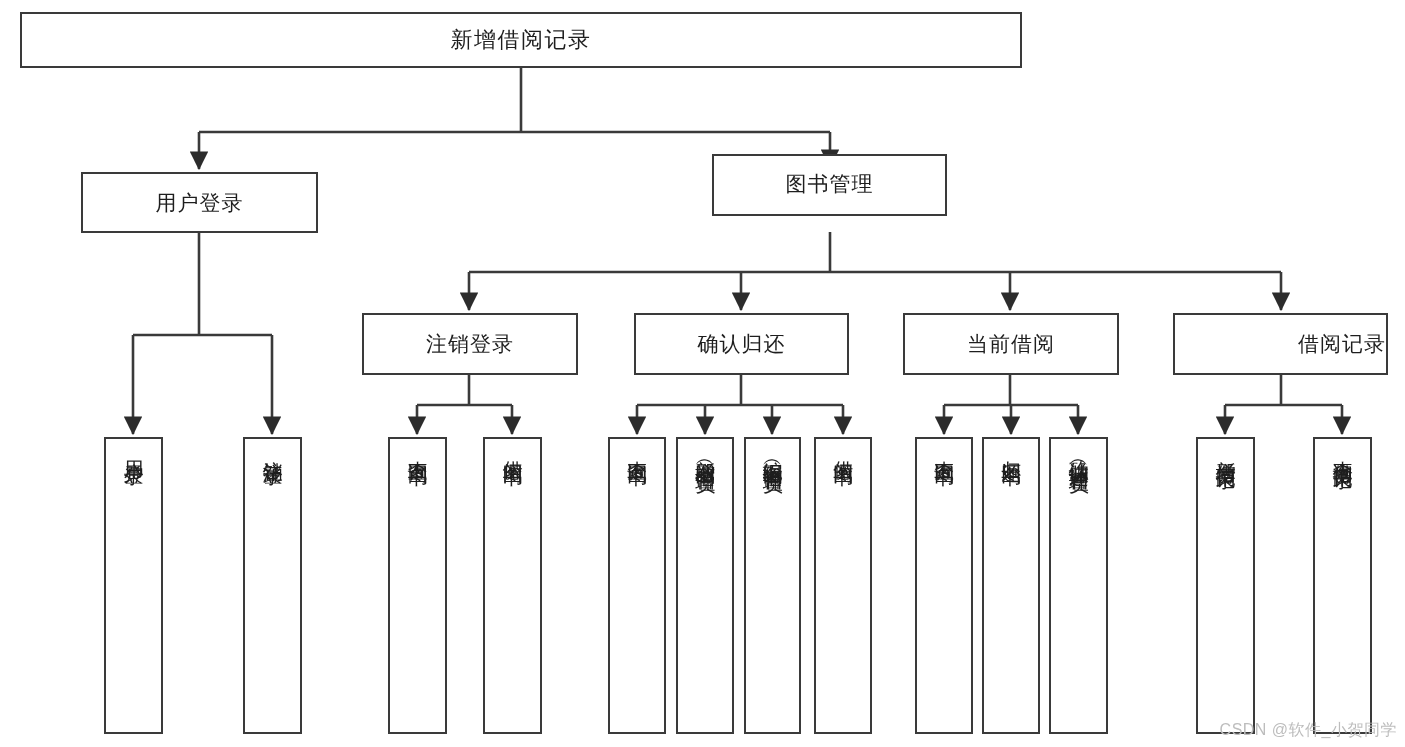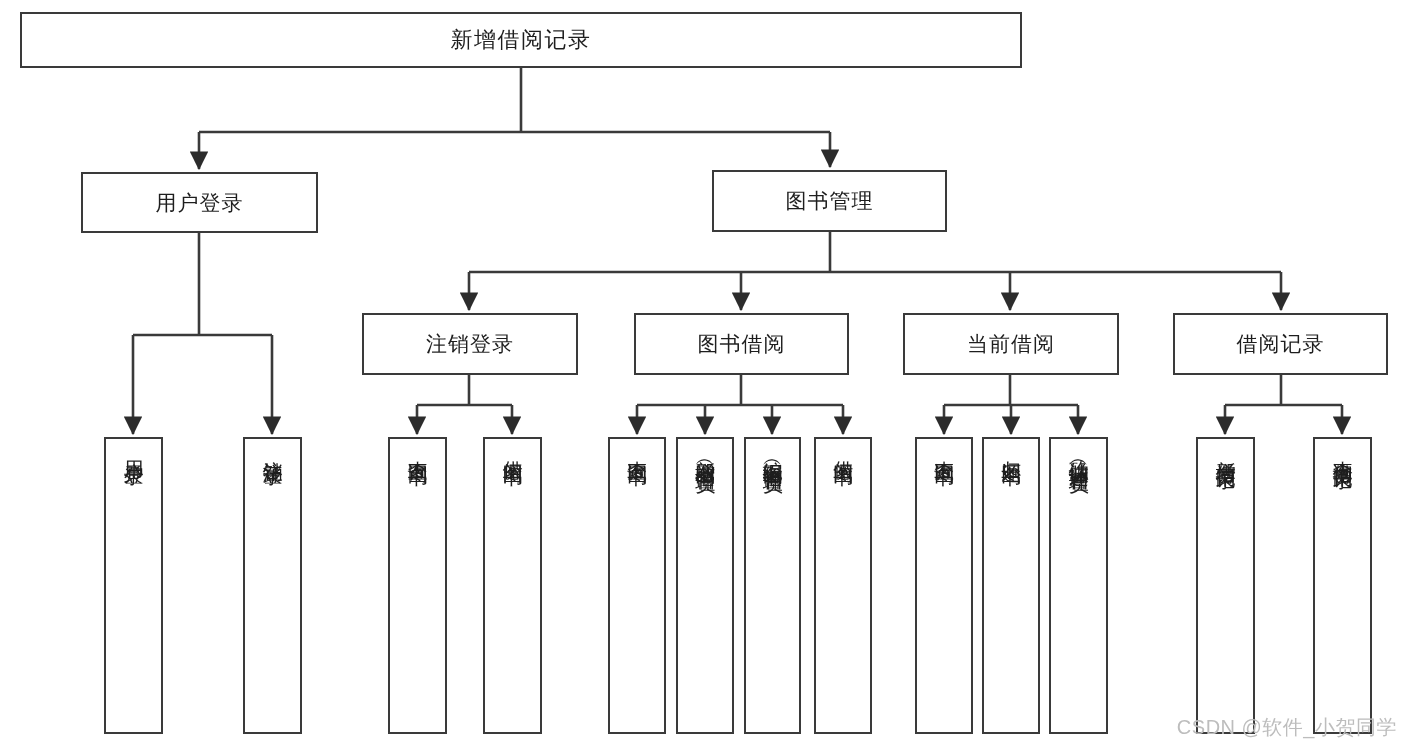--- a/index.html
+++ b/index.html
@@ -59,21 +59,21 @@
     text-orientation: upright;
     line-height: 1.28;
     letter-spacing: 2px;
     white-space: nowrap;
     display: block;
   }
   .watermark {
     position: absolute;
     right: 8px;
     bottom: 6px;
-    font-size: 20px;
+    font-size: 16px;
     color: #bdbdbd;
     letter-spacing: 0.5px;
     z-index: 3;
     white-space: nowrap;
     font-family: "Liberation Sans", "DejaVu Sans", sans-serif;
   }
 </style>
 </head>
 <body>
 
@@ -129,34 +129,34 @@
     </g>
   </svg>
 
   <div class="node root" style="left:20px; top:12px; width:1002px; height:56px;">
     <span>新增借阅记录</span>
   </div>
 
   <div class="node horiz" style="left:81px; top:172px; width:237px; height:61px;">
     <span>用户登录</span>
   </div>
-  <div class="node horiz" style="left:712px; top:170px; width:235px; height:62px;">
+  <div class="node horiz" style="left:712px; top:154px; width:235px; height:62px;font-family:Liberation Serif, serif;">
     <span>图书管理</span>
   </div>
 
   <div class="node horiz" style="left:362px; top:313px; width:216px; height:62px;">
     <span>注销登录</span>
   </div>
   <div class="node horiz" style="left:634px; top:313px; width:215px; height:62px;">
-    <span>图书借阅</span>
+    <span>确认归还</span>
   </div>
   <div class="node horiz" style="left:903px; top:313px; width:216px; height:62px;">
     <span>当前借阅</span>
   </div>
-  <div class="node horiz" style="left:1173px; top:313px; width:215px; height:62px;">
+  <div class="node horiz" style="left:1173px; top:313px; width:215px; height:62px;justify-content:flex-end;">
     <span>借阅记录</span>
   </div>
 
   <div class="node leaf" style="left:104px; top:437px; width:59px; height:297px;">
     <span class="vtext">用户登录</span>
   </div>
   <div class="node leaf" style="left:243px; top:437px; width:59px; height:297px;">
     <span class="vtext">注销登录</span>
   </div>
 

